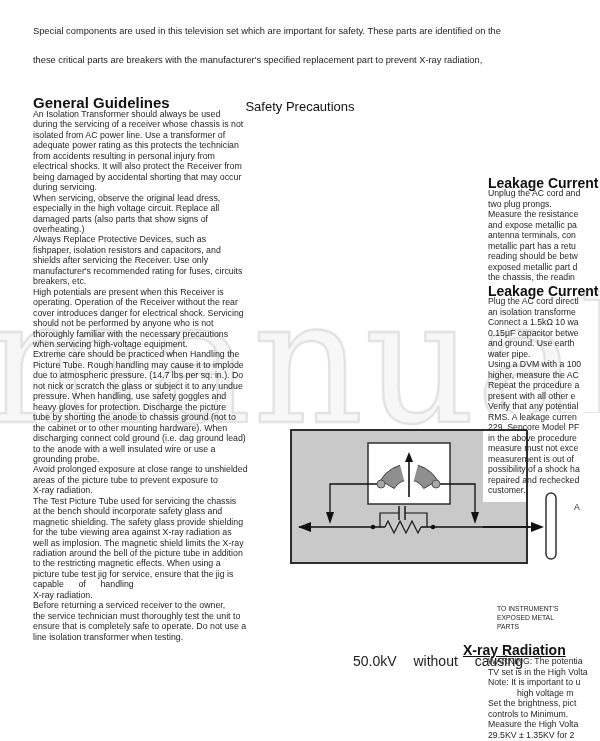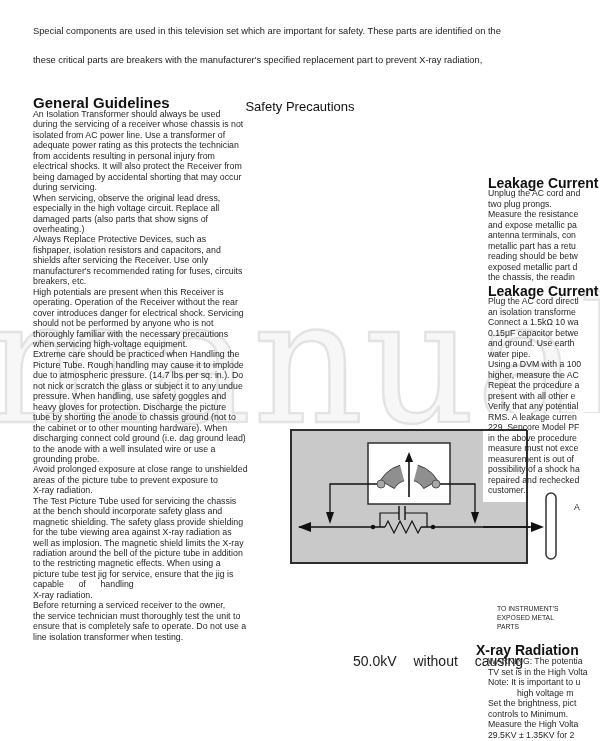--- a/index.html
+++ b/index.html
@@ -167,21 +167,21 @@
 customer.</div>
 
   <div class="abs partial-a">A</div>
 
   <div class="abs instr-label">TO INSTRUMENT'S
 EXPOSED METAL
 PARTS</div>
 
   <div class="abs kv-line">50.0kV without causing</div>
 
-  <div class="abs right-heading" style="left:476px;top:642px;">X-ray Radiation</div>
+  <div class="abs right-heading" style="left:463px;top:642px;text-decoration:underline;">X-ray Radiation</div>
   <div class="abs right-text" style="left:488px;top:656px;">WARNING: The potentia
 TV set is in the High Volta
 Note: It is important to u
             high voltage m
 Set the brightness, pict
 controls to Minimum.
 Measure the High Volta
 29.5KV ± 1.35KV for 2</div>
 
 </div>

